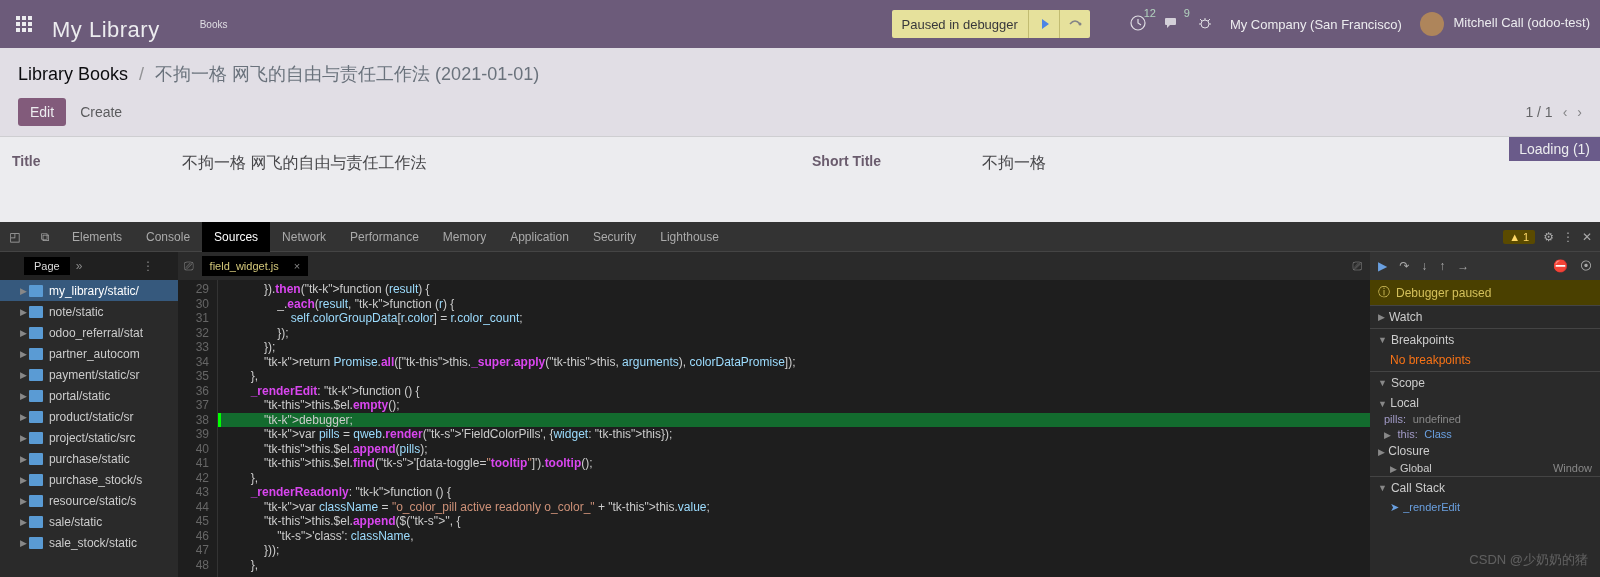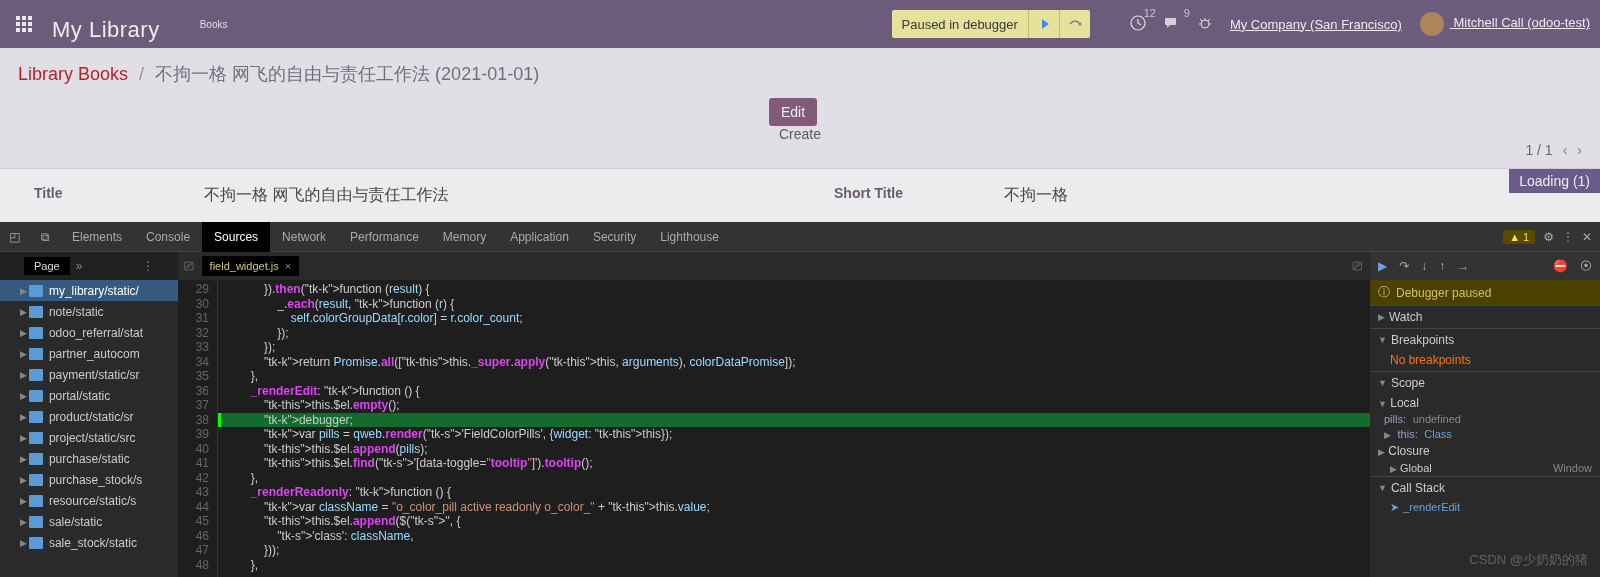--- a/index.html
+++ b/index.html
@@ -14,39 +14,39 @@
 .app-title { font-size:22px; font-weight:300; margin:12px 30px 0 14px; letter-spacing:.5px; }
 .top-menu { font-size:10px; color:#fff; opacity:.9; cursor:pointer; padding:4px 10px; }
 .top-spacer { flex:1; }
 .debugger-pill { display:flex; align-items:center; background:#f9f3a1; color:#333; border-radius:2px; height:28px; margin-right:40px; }
 .debugger-pill .txt { padding:0 10px; font-size:13px; }
 .debugger-pill .btn { padding:0 8px; border-left:1px solid #d0c970; height:28px; display:flex; align-items:center; cursor:pointer; }
 .debugger-pill .btn svg { width:14px; height:14px; }
 .systray { display:flex; align-items:center; gap:18px; color:#fff; font-size:13px; }
 .systray .ico { position:relative; cursor:pointer; opacity:.9; }
 .badge { position:absolute; top:-8px; right:-10px; background:transparent; color:#c5f0d0; font-size:11px; }
-.company, .user { cursor:pointer;text-decoration:underline; }
+.company, .user { cursor:pointer; }
 .avatar { width:24px; height:24px; border-radius:50%; background:#b98a57; display:inline-block; vertical-align:middle; margin-right:6px; }
 
 
 .grey-overlay { background:#f3f0f4; }
 .bc-row { padding:14px 18px 6px; font-size:18px; color:#6c757d; }
-.bc-row .root { color:#b91c1c; cursor:pointer; }
+.bc-row .root { color:#000000; cursor:pointer; }
 .bc-row .sep { margin:0 6px; color:#999; }
-.actions-row { display:flex; align-items:center; padding:6px 18px 10px;flex-direction:column; }
+.actions-row { display:flex; align-items:center; padding:6px 18px 10px; }
 .btn-edit { background:#875A7B; color:#fff; border:none; padding:6px 12px; font-size:14px; border-radius:3px; margin-right:14px; cursor:pointer; }
 .btn-create { background:none; border:none; color:#5a5a5a; font-size:14px; cursor:pointer; }
 .pager { margin-left:auto; display:flex; align-items:center; gap:10px; color:#666; font-size:14px; }
 .pager .arrow { cursor:pointer; color:#888; }
 
 
 .sheet-wrap { background:#f3f3f3; padding:0; position:relative; }
 .sheet { background:#fff; margin:0 auto; max-width:100%; border-top:1px solid #ddd; position:relative; }
 .sheet-fields { display:flex; padding:10px 0; }
-.fcell { flex:1; display:flex; padding:6px 34px; }
+.fcell { flex:1; display:flex; padding:6px 12px; }
 .flabel { color:#6b5b6b; font-weight:600; width:170px; font-size:14px; }
 .fval { color:#444; font-size:16px; }
 .loading { position:absolute; right:0; top:0; background:#6b5b8c; color:#fff; padding:4px 10px; font-size:14px; }
 
 
 .devtools { position:absolute; left:0; right:0; bottom:0; height:355px; background:#242424; color:#ccc; font-family:Menlo,Monaco,monospace; font-size:12px; }
 .dt-tabs { height:30px; background:#333; display:flex; align-items:center; border-bottom:1px solid #444; }
 .dt-tabs .inspect, .dt-tabs .device { width:30px; text-align:center; cursor:pointer; color:#aaa; }
 .tab { padding:0 12px; height:30px; line-height:30px; color:#aaa; cursor:pointer; font-family:-apple-system,sans-serif; font-size:12px; }
 .tab.active { background:#000; color:#fff; }
@@ -67,21 +67,21 @@
 .ft-item .tri { color:#888; margin-right:2px; font-size:9px; }
 .ft-item .fico { width:14px; height:12px; background:#5a9bd4; margin-right:6px; border-radius:1px; }
 .ft-item.sel { background:#4a5a7a; background:#1a3a5a; background:#2a4a6a; background:#3b5168; color:#fff; }
 .ft-item.sel { background:#3874a8; background:#145a8a; background:#2062a0; background:#1a5a8c; }
 .ft-item.sel { background:#36597d; }
 
 
 .editor { flex:1; background:#1e1e1e; display:flex; flex-direction:column; }
 .ed-tabs { height:28px; background:#2a2a2a; display:flex; align-items:center; padding-left:6px; }
 .ed-tabs .pane-toggle { color:#888; margin-right:8px; cursor:pointer; }
-.ed-tab { background:#000; color:#d4c87a; padding:4px 8px; font-size:11px; display:flex; align-items:center; gap:6px; font-family:-apple-system,sans-serif; }
+.ed-tab { background:#000; color:#d4c87a; padding:4px 8px; font-size:11px; display:flex; align-items:center; gap:15px; font-family:-apple-system,sans-serif; }
 .ed-tab .close { color:#888; cursor:pointer; }
 .ed-tabs .right-toggle { margin-left:auto; margin-right:8px; color:#888; cursor:pointer; }
 .code { flex:1; display:flex; overflow:hidden; font-size:12px; line-height:14.5px; }
 .gutter { width:40px; text-align:right; color:#666; padding-right:8px; background:#1e1e1e; padding-top:2px; border-right:1px solid #333; }
 .gutter .ln { height:14.5px; }
 .src { flex:1; padding-top:2px; white-space:pre; position:relative; }
 .src .line { height:14.5px; padding-left:6px; }
 .src .line.hl { background:#055a2a; background:#0a5a2a; box-shadow:inset 3px 0 #0f0; }
 .src .line.hl { background:#136b2e; }
 .tk-fn { color:#d946ef;font-weight:bold; } .tk-s { color:#ce9178; }

